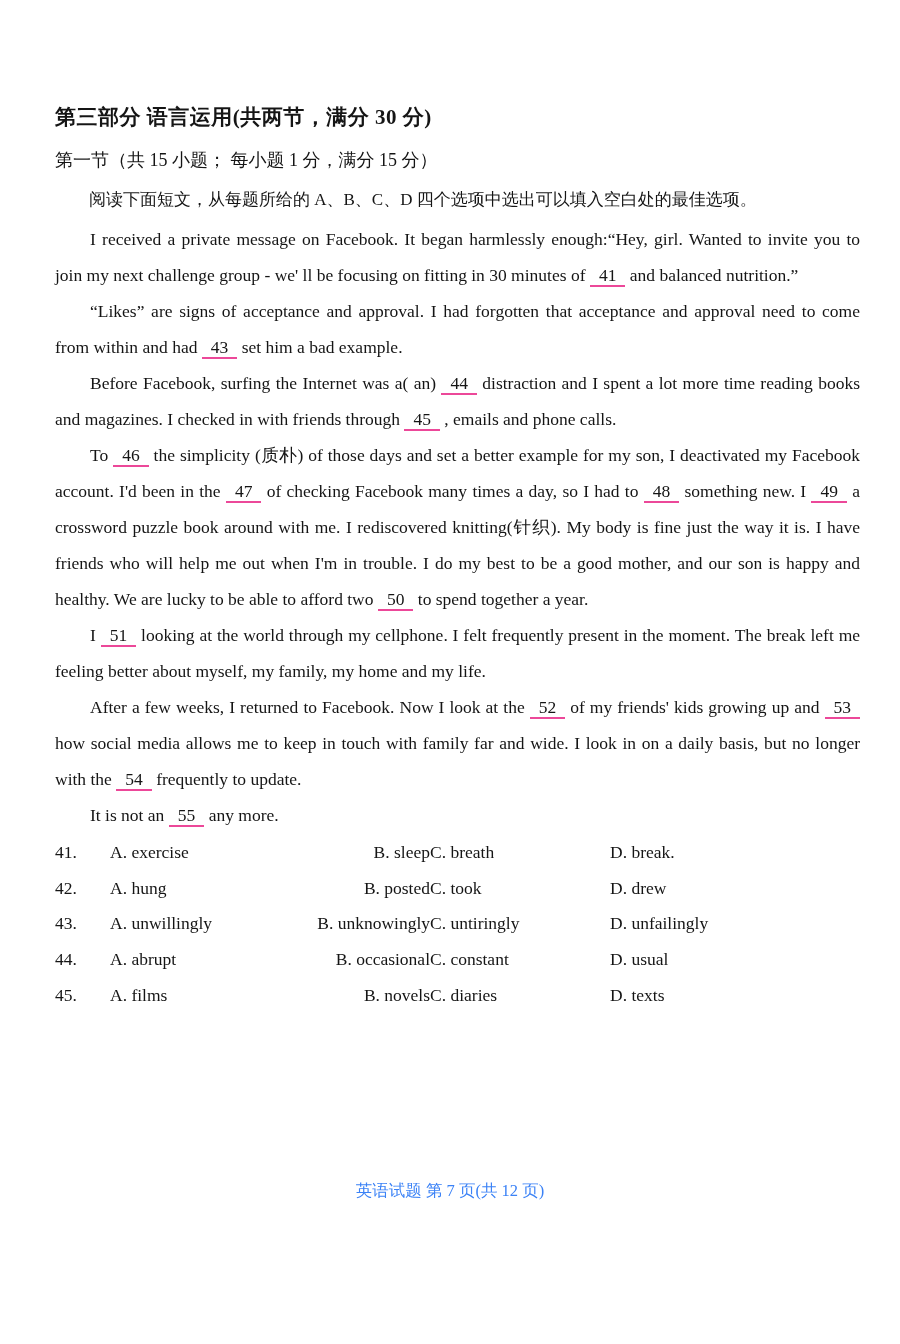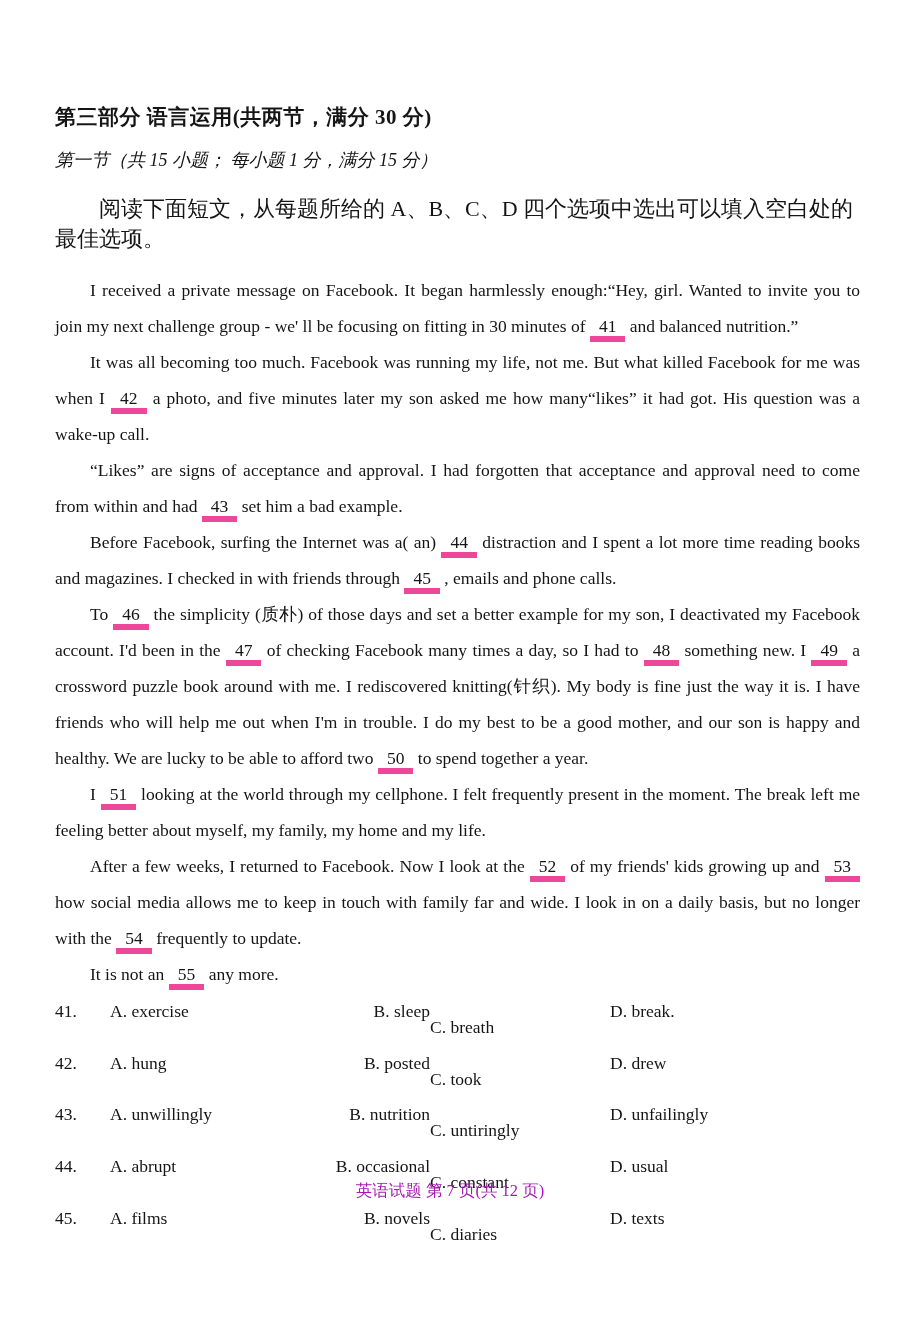--- a/index.html
+++ b/index.html
@@ -21,73 +21,71 @@
   .h1 {
     font-weight: bold;
     font-size: 21px;
     line-height: 26px;
     margin-bottom: 17px;
     letter-spacing: 0.5px;
   }
   .h2 {
     font-size: 18px;
     line-height: 26px;
-    margin-bottom: 21px;
-    font-style: italic;
+    margin-bottom: 12px;
   }
   .instr {
-    font-size: 22px;
+    font-size: 17px;
     line-height: 30px;
     text-indent: 2em;
-    margin-bottom: 18px;
+    margin-bottom: 6px;
   }
   .para {
     text-indent: 2em;
     text-align: justify;
     line-height: 36px;
   }
   .blank {
     display: inline-block;
     padding: 0 9px;
-    border-bottom: 6px solid #ec4899;
+    border-bottom: 2px solid #ec4899;
     line-height: 20px;
     text-indent: 0;
   }
   .q-list {
     margin-top: 2px;
   }
   .q-row {
     display: flex;
     line-height: 35.7px;
   }
   .q-num { width: 55px; flex: none; }
   .q-opt-a { width: 140px; flex: none; }
   .q-opt-b { width: 180px; flex: none; text-align: right; }
-  .q-opt-c { width: 180px; flex: none; margin-top: 16px; }
+  .q-opt-c { width: 180px; flex: none; }
   .q-opt-d { flex: 1; }
   .footer {
     position: absolute;
     top: 1180px;
     left: 0;
     width: 100%;
     text-align: center;
     font-size: 16.5px;
-    color: #a21caf;
+    color: #3b82f6;
   }
 </style>
 </head>
 <body>
 
 <div class="sheet">
   <div class="h1">第三部分  语言运用(共两节，满分 30 分)</div>
   <div class="h2">第一节（共 15 小题；  每小题 1 分，满分 15 分）</div>
   <div class="instr">阅读下面短文，从每题所给的 A、B、C、D 四个选项中选出可以填入空白处的最佳选项。</div>
   <div id="passage">
       <div class="para">I received a private message on Facebook. It began harmlessly enough:“Hey, girl. Wanted to invite you to join my next challenge group - we' ll be focusing on fitting in 30 minutes of <span class="blank">41</span> and balanced nutrition.”</div>
-      <div class="para">It was all becoming too much. Facebook was running my life, not me. But what killed Facebook for me was when I <span class="blank">42</span> a photo, and five minutes later my son asked me how many“likes” it had got. His question was a wake-up call.</div>
       <div class="para">“Likes” are signs of acceptance and approval. I had forgotten that acceptance and approval need to come from within and had <span class="blank">43</span> set him a bad example.</div>
       <div class="para">Before Facebook, surfing the Internet was a( an) <span class="blank">44</span> distraction and I spent a lot more time reading books and magazines. I checked in with friends through <span class="blank">45</span> , emails and phone calls.</div>
       <div class="para">To <span class="blank">46</span> the simplicity (质朴) of those days and set a better example for my son, I deactivated my Facebook account. I'd been in the <span class="blank">47</span> of checking Facebook many times a day, so I had to <span class="blank">48</span> something new. I <span class="blank">49</span> a crossword puzzle book around with me. I rediscovered knitting(针织). My body is fine just the way it is. I have friends who will help me out when I'm in trouble. I do my best to be a good mother, and our son is happy and healthy. We are lucky to be able to afford two <span class="blank">50</span> to spend together a year.</div>
       <div class="para">I <span class="blank">51</span> looking at the world through my cellphone. I felt frequently present in the moment. The break left me feeling better about myself, my family, my home and my life.</div>
       <div class="para">After a few weeks, I returned to Facebook. Now I look at the <span class="blank">52</span> of my friends' kids growing up and <span class="blank">53</span> how social media allows me to keep in touch with family far and wide. I look in on a daily basis, but no longer with the <span class="blank">54</span> frequently to update.</div>
       <div class="para">It is not an <span class="blank">55</span> any more.</div>
     </div>
   <div id="questions" class="q-list">
       <div class="q-row">
         <span class="q-num">41.</span>
@@ -99,21 +97,21 @@
       <div class="q-row">
         <span class="q-num">42.</span>
         <span class="q-opt-a">A. hung</span>
         <span class="q-opt-b">B. posted</span>
         <span class="q-opt-c">C. took</span>
         <span class="q-opt-d">D. drew</span>
       </div>
       <div class="q-row">
         <span class="q-num">43.</span>
         <span class="q-opt-a">A. unwillingly</span>
-        <span class="q-opt-b">B. nutrition</span>
+        <span class="q-opt-b">B. unknowingly</span>
         <span class="q-opt-c">C. untiringly</span>
         <span class="q-opt-d">D. unfailingly</span>
       </div>
       <div class="q-row">
         <span class="q-num">44.</span>
         <span class="q-opt-a">A. abrupt</span>
         <span class="q-opt-b">B. occasional</span>
         <span class="q-opt-c">C. constant</span>
         <span class="q-opt-d">D. usual</span>
       </div>

